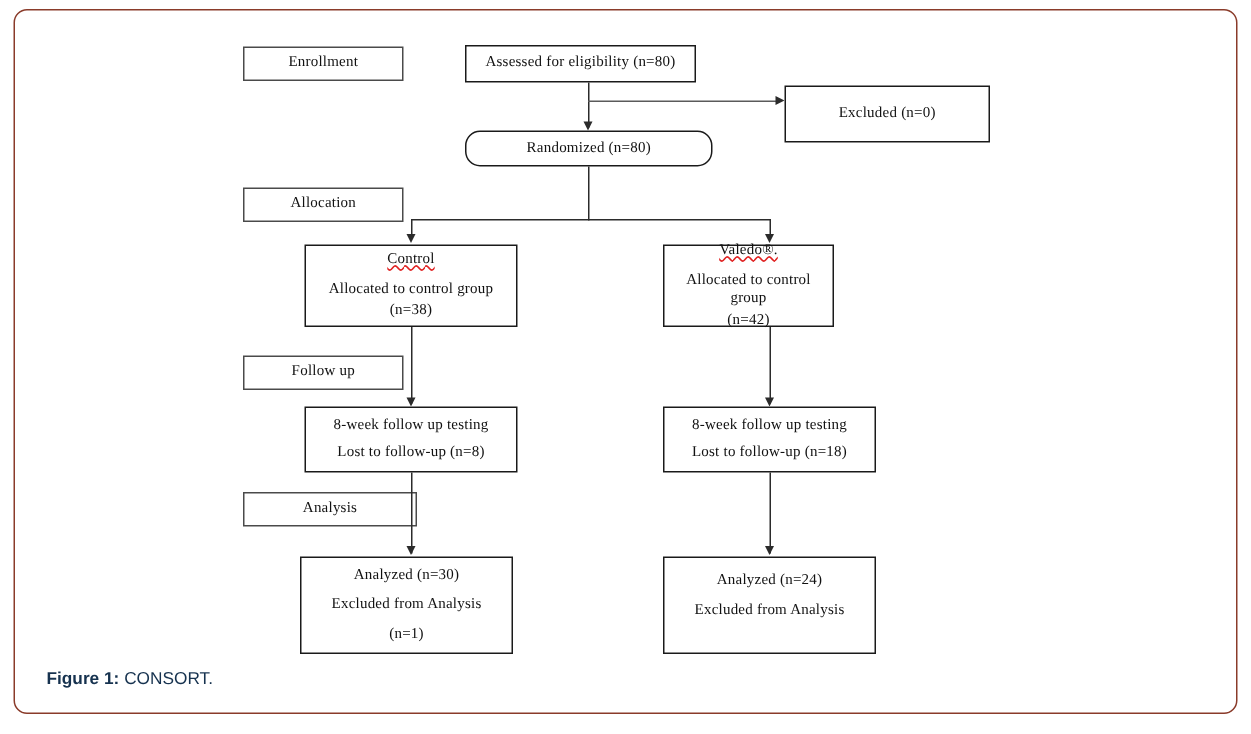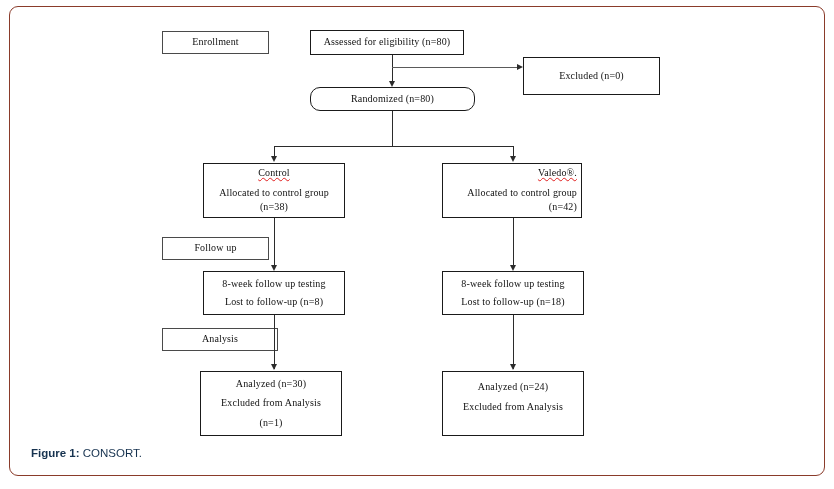--- a/index.html
+++ b/index.html
@@ -128,20 +128,23 @@
 <div id="figure-frame">
 
   <div class="frame-border"></div>
 
   <div class="diagram">
 
     <div class="box label-box" style="left:162px; top:31px; width:107px; height:23px;">
       <span class="line">Enrollment</span>
     </div>
 
+    <div class="box label-box" style="left:162px; top:125px; width:107px; height:23px;">
+      <span class="line">Allocation</span>
+    </div>
 
     <div class="box label-box" style="left:162px; top:237px; width:107px; height:23px;">
       <span class="line">Follow up</span>
     </div>
 
     <div class="box label-box" style="left:162px; top:328px; width:116px; height:23px;">
       <span class="line">Analysis</span>
     </div>
 
     <div class="box" style="left:310px; top:30px; width:154px; height:25px;">
@@ -170,21 +173,21 @@
     <div class="arrow-down" style="left:509.5px; top:156px;"></div>
 
     <div class="box" style="left:203px; top:163px; width:142px; height:55px;">
       <span class="line">
         <span class="misspelled">Control</span>
       </span>
       <span class="line">Allocated to control group</span>
       <span class="line" style="margin-top:2px;">(n=38)</span>
     </div>
 
-    <div class="box" style="left:442px; top:163px; width:140px; height:55px;text-align:right;">
+    <div class="box" style="left:442px; top:163px; width:114px; height:55px;">
       <span class="line">
         <span class="misspelled">Valedo®.</span>
       </span>
       <span class="line">Allocated to control group</span>
       <span class="line" style="margin-top:2px;">(n=42)</span>
     </div>
 
     <div class="conn v" style="left:274px; top:218px; height:51px;"></div>
     <div class="arrow-down" style="left:270.5px; top:265px;"></div>
 

